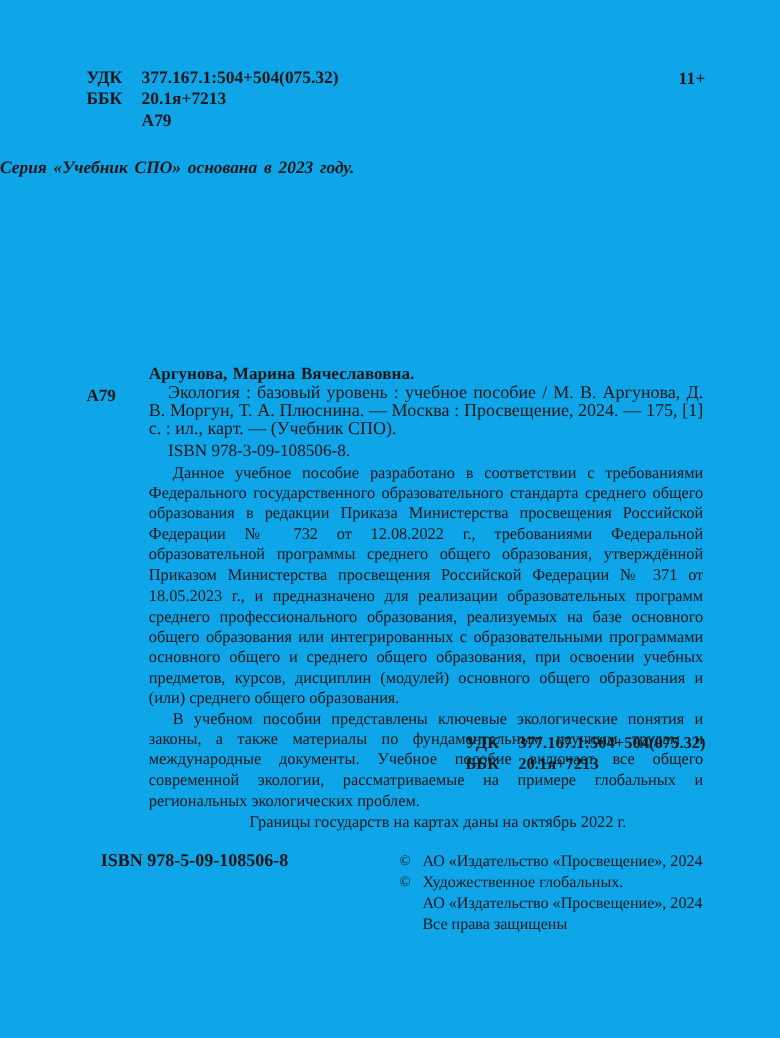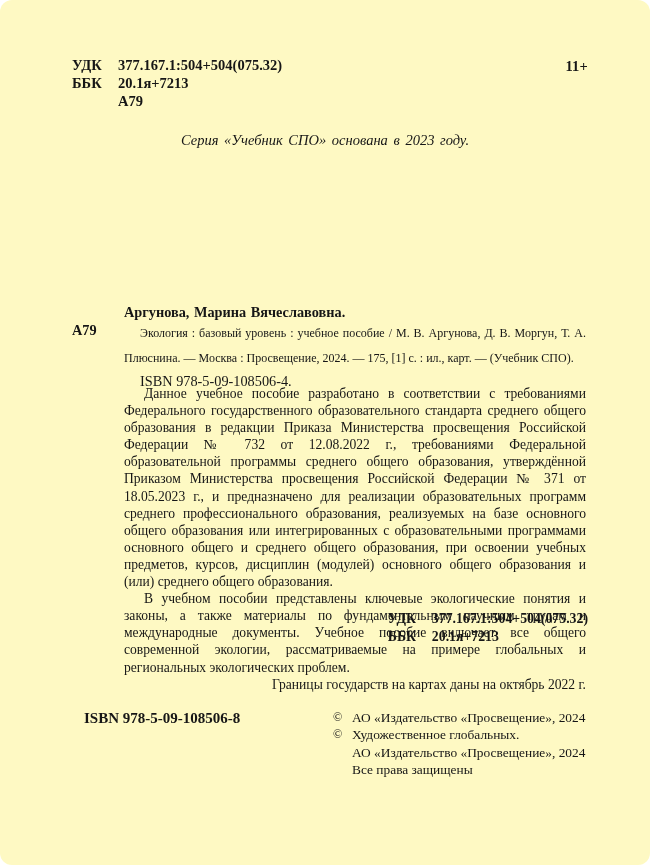--- a/index.html
+++ b/index.html
@@ -9,23 +9,22 @@
     background: #ffffff;
   }
   body {
     font-family: "Liberation Serif", "DejaVu Serif", serif;
     color: #161616;
   }
   .page {
     position: relative;
     width: 650px;
     height: 865px;
-    background: #fef9c3;
+    background: #0ea5e9;
     overflow: hidden;
-    border-radius: 12px;
   }
 
   
   .cls-block {
     position: absolute;
     left: 72px;
     top: 56px;
     font-size: 14.5px;
     line-height: 18px;
     font-weight: bold;
@@ -52,23 +51,22 @@
     font-weight: bold;
     letter-spacing: 0.2px;
   }
 
   
   .series-note {
     position: absolute;
     left: 0;
     right: 0;
     top: 132px;
-    text-align: center;
     font-style: italic;
-    font-weight: normal;
+    font-weight: bold;
     font-size: 14.5px;
     word-spacing: 2px;
   }
 
   
   .record {
     position: absolute;
     left: 72px;
     top: 303px;
     width: 514px;
@@ -88,22 +86,22 @@
   .record-sign {
     position: absolute;
     left: 0;
     top: 0;
     font-size: 14.3px;
     line-height: 18.4px;
     font-weight: bold;
   }
   .record-desc {
     margin: 0;
-    font-size: 12px;
-    line-height: 25px;
+    font-size: 15px;
+    line-height: 15px;
     text-align: justify;
     text-indent: 16px;
     hyphens: manual;
   }
   .record-isbn {
     margin: 1px 0 0 0;
     padding-left: 52px;
     font-size: 14.3px;
     line-height: 18.4px;
     text-indent: 16px;
@@ -117,21 +115,21 @@
     width: 462px;
   }
   .annotation p {
     margin: 0;
     font-size: 13.6px;
     line-height: 17.1px;
     text-align: justify;
     text-indent: 20px;
   }
   .annotation p.last-short {
-    text-align: right;
+    text-align: center;
   }
 
   
   .cls-repeat {
     position: absolute;
     right: 62px;
     top: 610px;
     font-size: 13.8px;
     line-height: 17.5px;
     font-weight: bold;
@@ -193,21 +191,21 @@
   <div class="age-rating">11+</div>
 
   <div class="series-note">Серия «Учебник СПО» основана в 2023 году.</div>
 
   <div class="record">
     <div class="record-author">Аргунова, Марина Вячеславовна.</div>
     <div class="record-body">
       <span class="record-sign">А79</span>
       <p class="record-desc">Экология : базовый уровень : учебное пособие / М. В. Аргунова, Д. В. Моргун, Т. А. Плюснина. — Москва : Просвещение, 2024. — 175, [1] с. : ил., карт. — (Учебник СПО).</p>
     </div>
-    <div class="record-isbn">ISBN 978-5-09-108506-4.</div>
+    <div class="record-isbn">ISBN 978-3-09-108506-8.</div>
   </div>
 
   <div class="annotation">
     <p>Данное учебное пособие разработано в соответствии с требованиями Федерального государственного образовательного стандарта среднего общего образования в редакции Приказа Министерства просвещения Российской Федерации № 732 от 12.08.2022 г., требованиями Федеральной образовательной программы среднего общего образования, утверждённой Приказом Министерства просвещения Российской Федерации № 371 от 18.05.2023 г., и предназначено для реализации образовательных программ среднего профессионального образования, реализуемых на базе основного общего образования или интегрированных с образовательными программами основного общего и среднего общего образования, при освоении учебных предметов, курсов, дисциплин (модулей) основного общего образования и (или) среднего общего образования.</p>
     <p>В учебном пособии представлены ключевые экологические понятия и законы, а также материалы по фундаментальным научным трудам и международные документы. Учебное пособие включает все общего современной экологии, рассматриваемые на примере глобальных и региональных экологических проблем.</p>
     <p class="last-short">Границы государств на картах даны на октябрь 2022 г.</p>
   </div>
 
   <div class="cls-repeat">
     <span class="cls-line">

